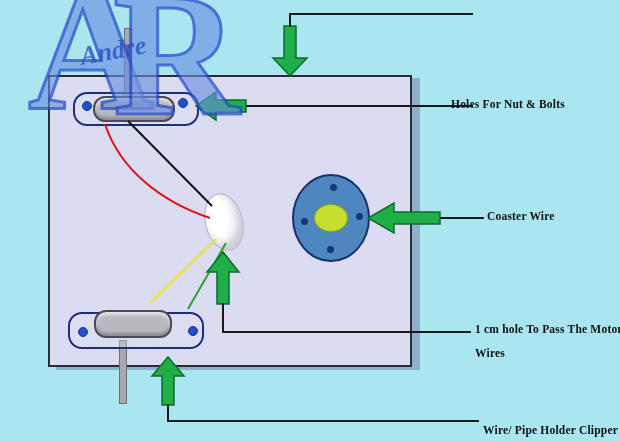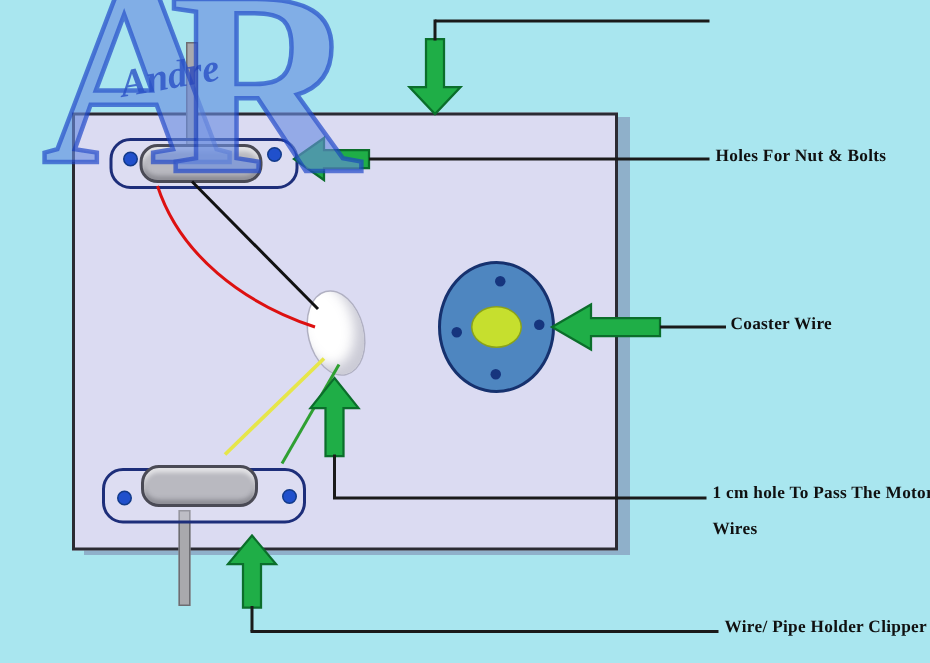--- a/index.html
+++ b/index.html
@@ -125,25 +125,25 @@
 
   <div class="hline" style="left:290px; top:13px; width:183px;"></div>
   <div class="vline" style="left:289px; top:13px; height:14px;"></div>
   <div class="hline" style="left:246px; top:105px; width:227px;"></div>
   <div class="hline" style="left:440px; top:217px; width:44px;"></div>
   <div class="vline" style="left:222px; top:303px; height:29px;"></div>
   <div class="hline" style="left:222px; top:331px; width:249px;"></div>
   <div class="vline" style="left:167px; top:404px; height:17px;"></div>
   <div class="hline" style="left:167px; top:420px; width:312px;"></div>
 
-  <div class="label" style="left:477px; top:98px;">Holes For Nut &amp; Bolts</div>
+  <div class="label" style="left:451px; top:98px;">Holes For Nut &amp; Bolts</div>
   <div class="label" style="left:487px; top:210px;">Coaster Wire</div>
   <div class="label" style="left:475px; top:323px;">1 cm hole To Pass The Motor</div>
   <div class="label" style="left:475px; top:347px;">Wires</div>
-  <div class="label" style="left:483px; top:412px;">Wire/ Pipe Holder Clipper</div>
+  <div class="label" style="left:483px; top:424px;">Wire/ Pipe Holder Clipper</div>
 
   <div class="watermark">
     <span class="wm-letter" style="left:0px; top:0px;">A</span>
     <span class="wm-letter" style="left:85px; top:6px;">R</span>
     <span class="wm-script">Andre</span>
   </div>
 
 </div>
 
 </body></html>

